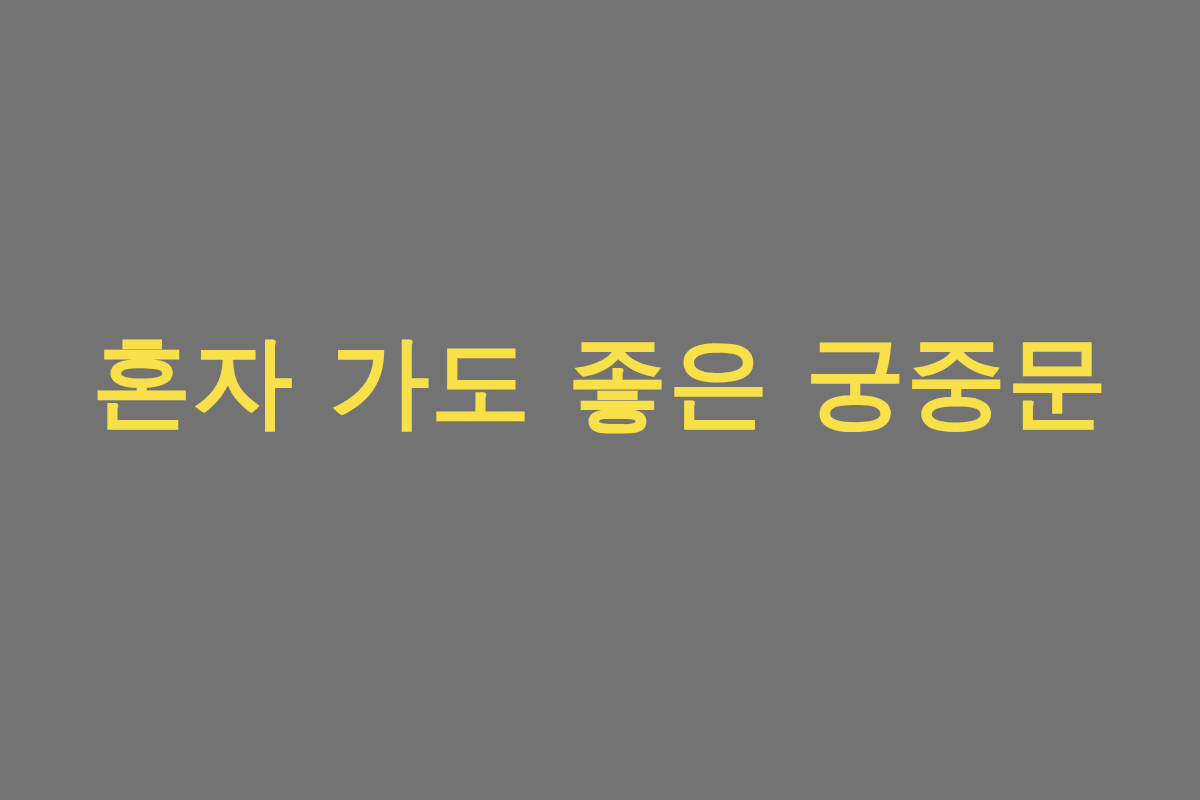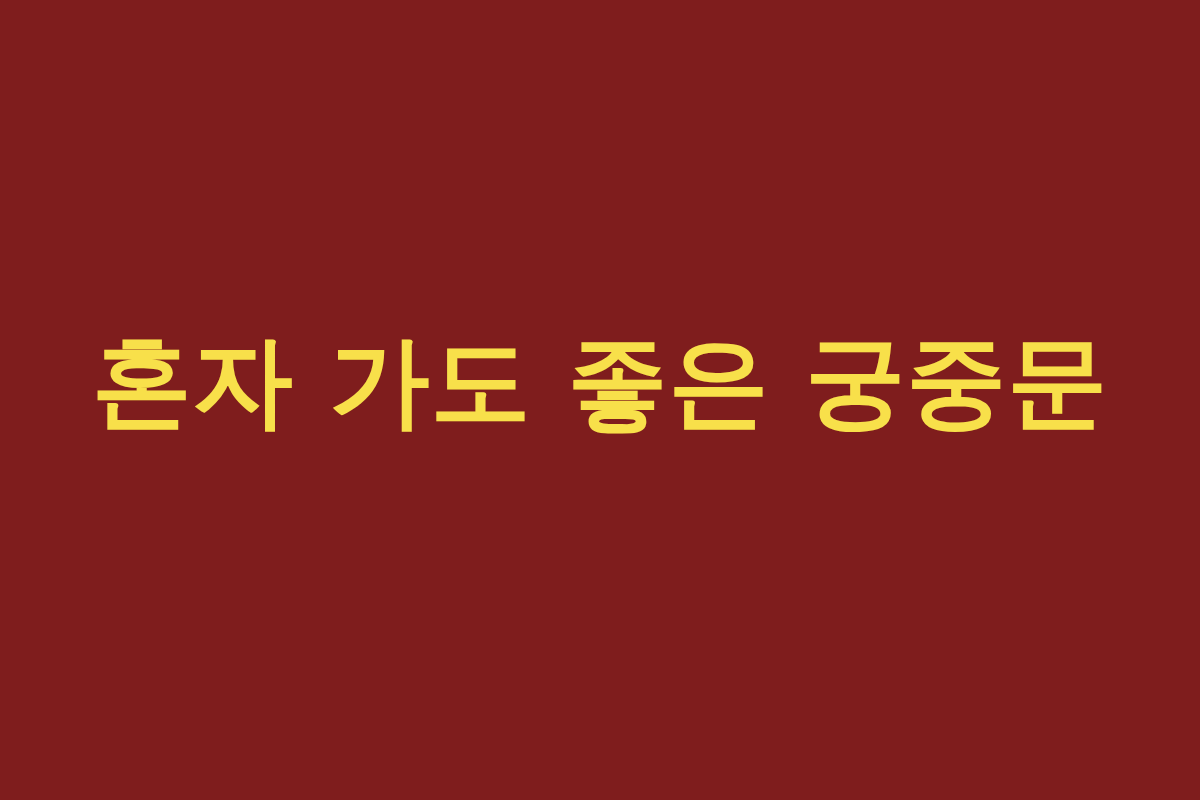--- a/index.html
+++ b/index.html
@@ -50,21 +50,21 @@
     font-weight: 700;
     line-height: 128px;
     letter-spacing: 1px;
     white-space: pre;
     -webkit-font-smoothing: antialiased;
   }
 </style>
 </head>
 <body>
 
-<div id="title-card" style="background: #7f1d1d;">
+<div id="title-card" style="background: #737373;">
 
   <div id="headline-block">
 
     <span class="headline-line" style="color: rgb(248, 224, 74);">혼자 가도 좋은 궁중문</span>
 
 
   </div>
 
 </div>
 

